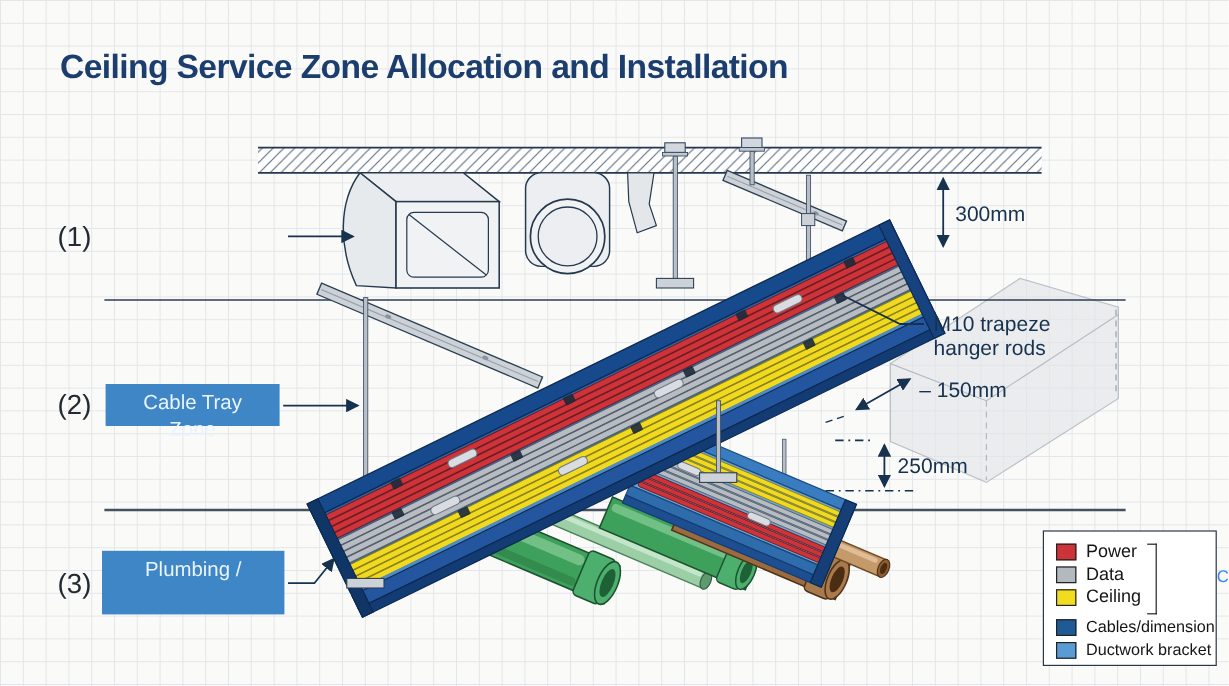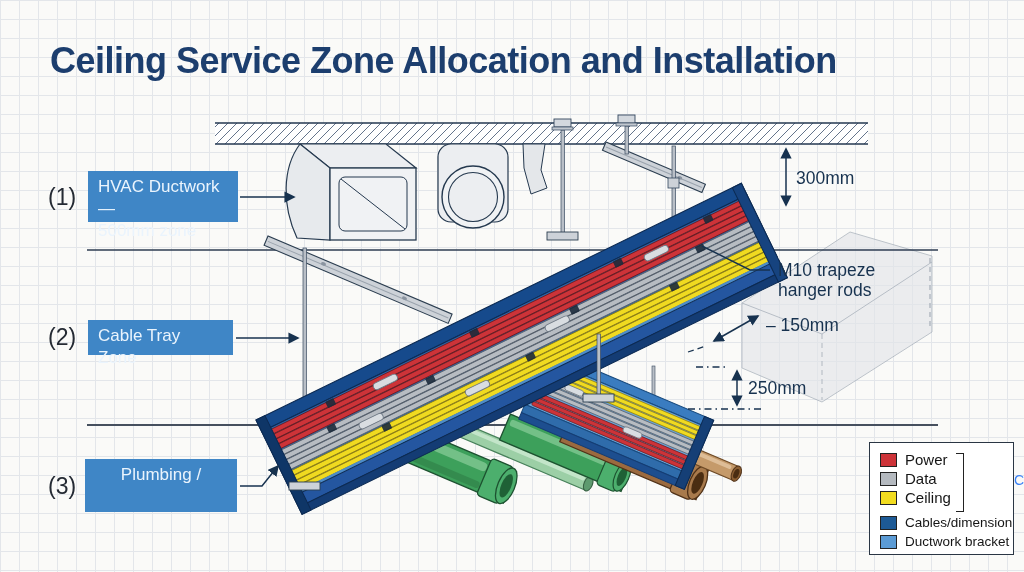--- a/index.html
+++ b/index.html
@@ -7,32 +7,32 @@
     position:relative;width:1024px;height:572px;overflow:hidden;
     background-color:#fafaf8;
     background-image:linear-gradient(#e3e6ea 1px, transparent 1px),
                      linear-gradient(90deg,#e3e6ea 1px, transparent 1px);
     background-size:19px 19px;
     font-family:"Liberation Sans", sans-serif;
   }
   #diagram{position:absolute;left:0;top:0;}
   .page-title{
     position:absolute;left:50px;top:40px;white-space:nowrap;
-    font-size:36px;font-weight:700;letter-spacing:-0.5px;color:#1c3e6e;
+    font-size:28px;font-weight:700;letter-spacing:-0.5px;color:#1c3e6e;
   }
   .zone-number{
     position:absolute;font-size:23px;color:#242a33;font-weight:400;
   }
   .zone-label{
     position:absolute;background:#3f86c6;color:#eaf4fd;
     font-size:17px;line-height:1.28;font-weight:500;
     padding:5px 10px;box-sizing:border-box;
   }
   .zl-1{left:88px;top:171px;width:150px;height:51px;}
-  .zl-2{left:88px;top:320px;width:145px;height:35px;}
+  .zl-2{left:88px;top:320px;width:145px;height:35px;text-align:center;}
   .zl-3{left:85px;top:459px;width:152px;height:53px;text-align:center;}
   .n1{left:48px;top:184px;} .n2{left:48px;top:324px;} .n3{left:48px;top:473px;}
   .legend{
     position:absolute;left:869px;top:442px;width:145px;height:113px;
     background:#ffffff;border:1.6px solid #2a3644;box-sizing:border-box;
     padding:9px 0 0 10px;font-size:15px;color:#151515;
   }
   .lg-row{display:flex;align-items:center;height:15px;margin-bottom:4px;}
   .lg-sw{width:15px;height:12px;border:1px solid #222;margin-right:8px;flex:0 0 auto;}
   .sw-power{background:#cd3338;} .sw-data{background:#b4b9bf;} .sw-control{background:#f2dc1f;}
@@ -259,24 +259,20 @@
     <line x1="236" y1="338" x2="298" y2="338" stroke="#17324f" stroke-width="1.5" marker-end="url(#ah)"></line>
     <polyline points="240,486 262,486 278,466" fill="none" stroke="#17324f" stroke-width="1.5" marker-end="url(#ah)"></polyline>
   </svg>
 
   <div class="page-title">Ceiling Service Zone Allocation and Installation</div>
 
   <div class="zone-number n1">(1)</div>
   <div class="zone-number n2">(2)</div>
   <div class="zone-number n3">(3)</div>
 
-  <div class="zone-label zl-1">
-    <div>HVAC Ductwork —</div>
-    <div>500mm zone</div>
-  </div>
   <div class="zone-label zl-2">
     <div>Cable Tray Zone</div>
   </div>
   <div class="zone-label zl-3">
     <div>Plumbing /</div>
   </div>
 
   <div class="legend">
     <div class="lg-row">
       <span class="lg-sw sw-power"></span>

